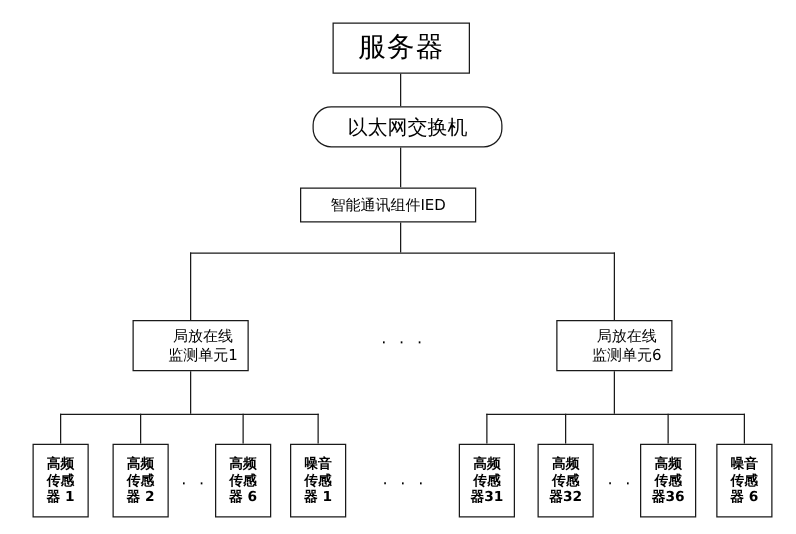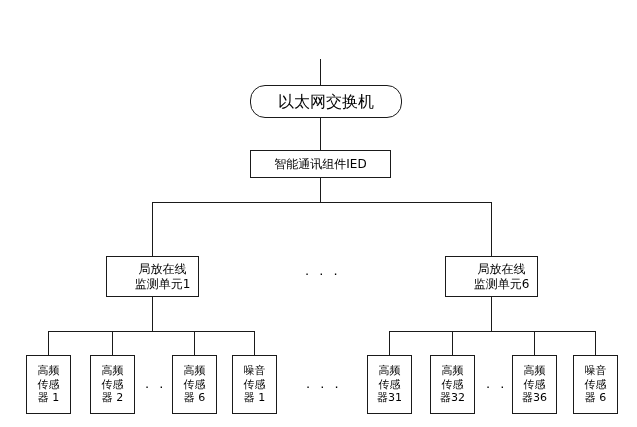--- a/index.html
+++ b/index.html
@@ -38,20 +38,21 @@
   .node-ied {
     font-size: 12px;
   }
   .node-unit {
     font-size: 12px;
     padding-left: 20px;
   }
   .node-sensor {
     font-size: 11px;
     letter-spacing: 0px;
+    font-weight: bold;
   }
   .line {
     position: absolute;
     background: #1a1a1a;
   }
   .line-v { width: 1px; }
   .line-h { height: 1px; }
   .ellipsis {
     position: absolute;
     color: #000000;
@@ -59,28 +60,29 @@
     letter-spacing: 3px;
     line-height: 1;
     white-space: nowrap;
   }
 </style>
 </head>
 <body>
 
 <div id="canvas">
 
+  <div class="node node-server" style="left:266px; top:18px; width:110px; height:41px;">服务器</div>
 
   <div class="line line-v" style="left:320px; top:59px; height:26px;"></div>
 
   <div class="node node-switch" style="left:250px; top:85px; width:152px; height:33px;border-radius:15px;">以太网交换机</div>
 
   <div class="line line-v" style="left:320px; top:118px; height:32px;"></div>
 
-  <div class="node node-ied" style="left:250px; top:150px; width:141px; height:28px;">智能通讯组件IED</div>
+  <div class="node node-ied" style="left:240px; top:150px; width:141px; height:28px;">智能通讯组件IED</div>
 
   <div class="line line-v" style="left:320px; top:178px; height:24px;"></div>
   <div class="line line-h" style="left:152px; top:202px; width:340px;"></div>
   <div class="line line-v" style="left:152px; top:202px; height:54px;"></div>
   <div class="line line-v" style="left:491px; top:202px; height:54px;"></div>
 
   <div class="node node-unit" style="left:106px; top:256px; width:93px; height:41px;">局放在线
 监测单元1</div>
 
   <div class="node node-unit" style="left:445px; top:256px; width:93px; height:41px;">局放在线

